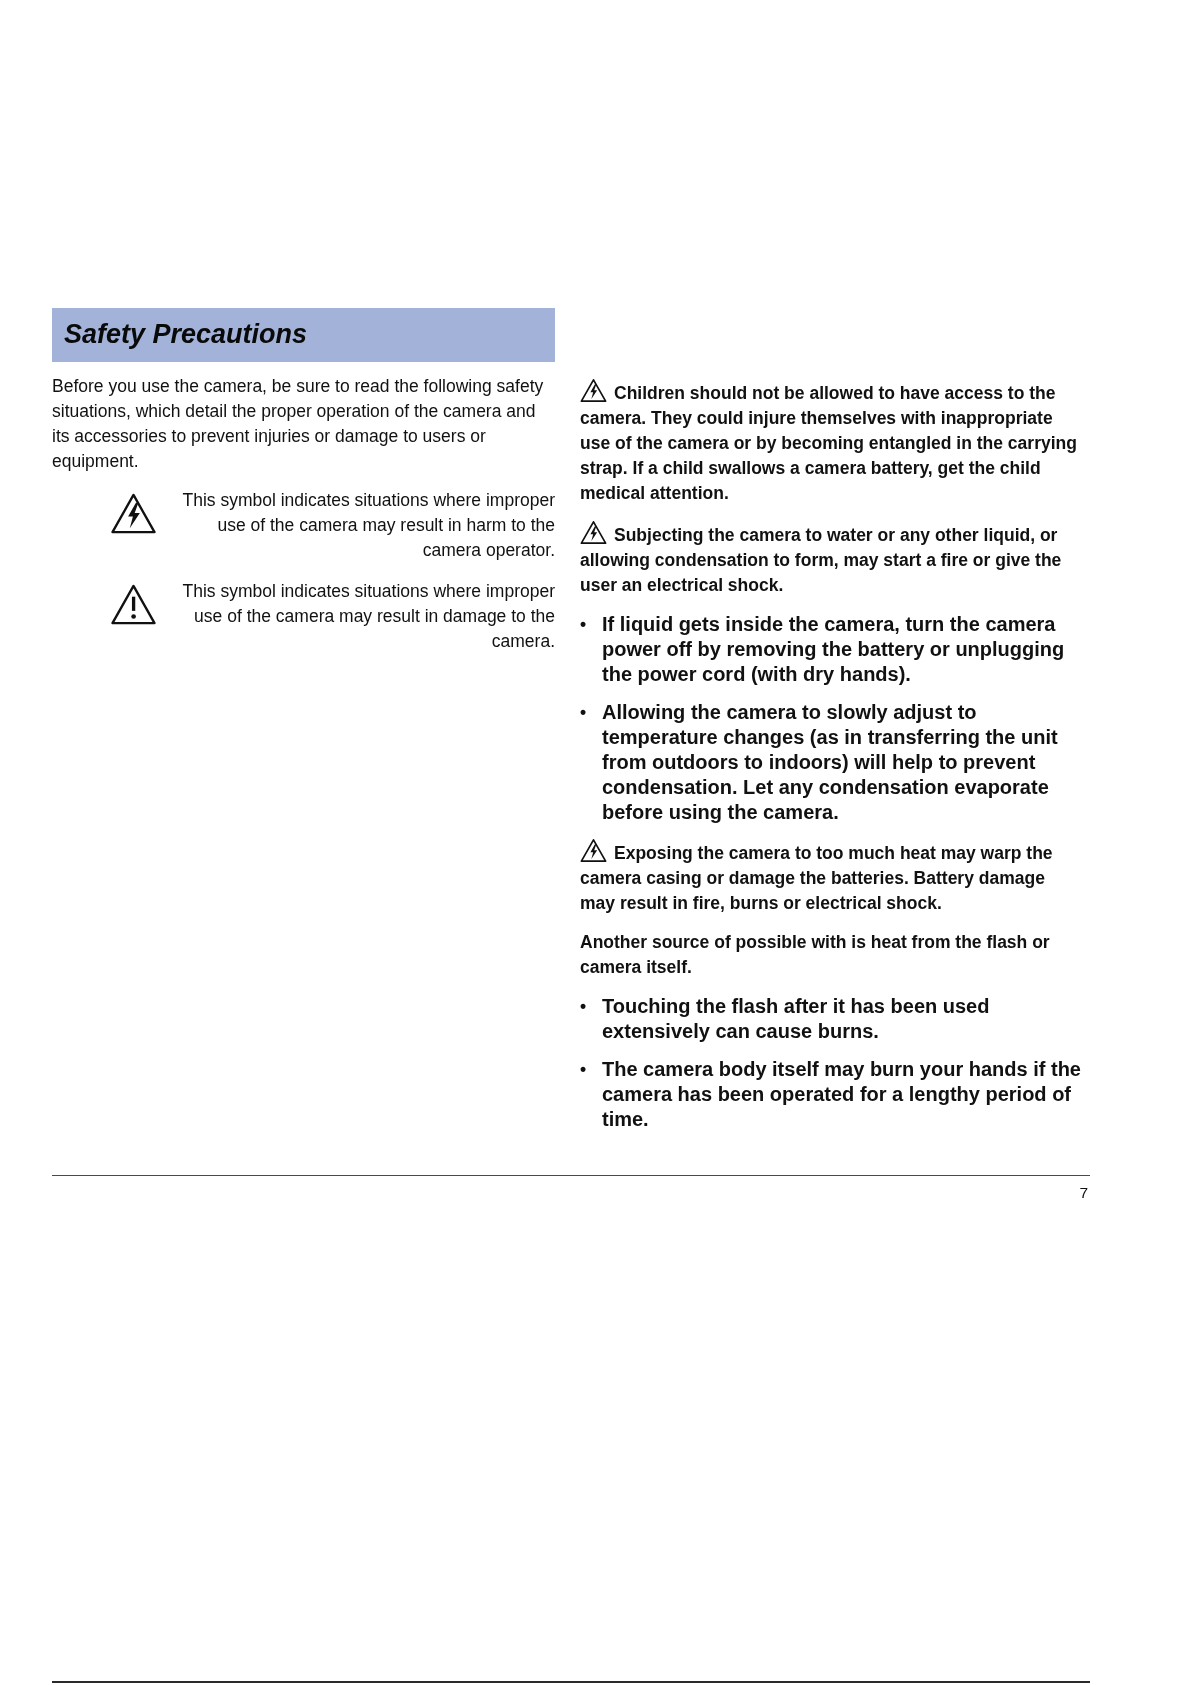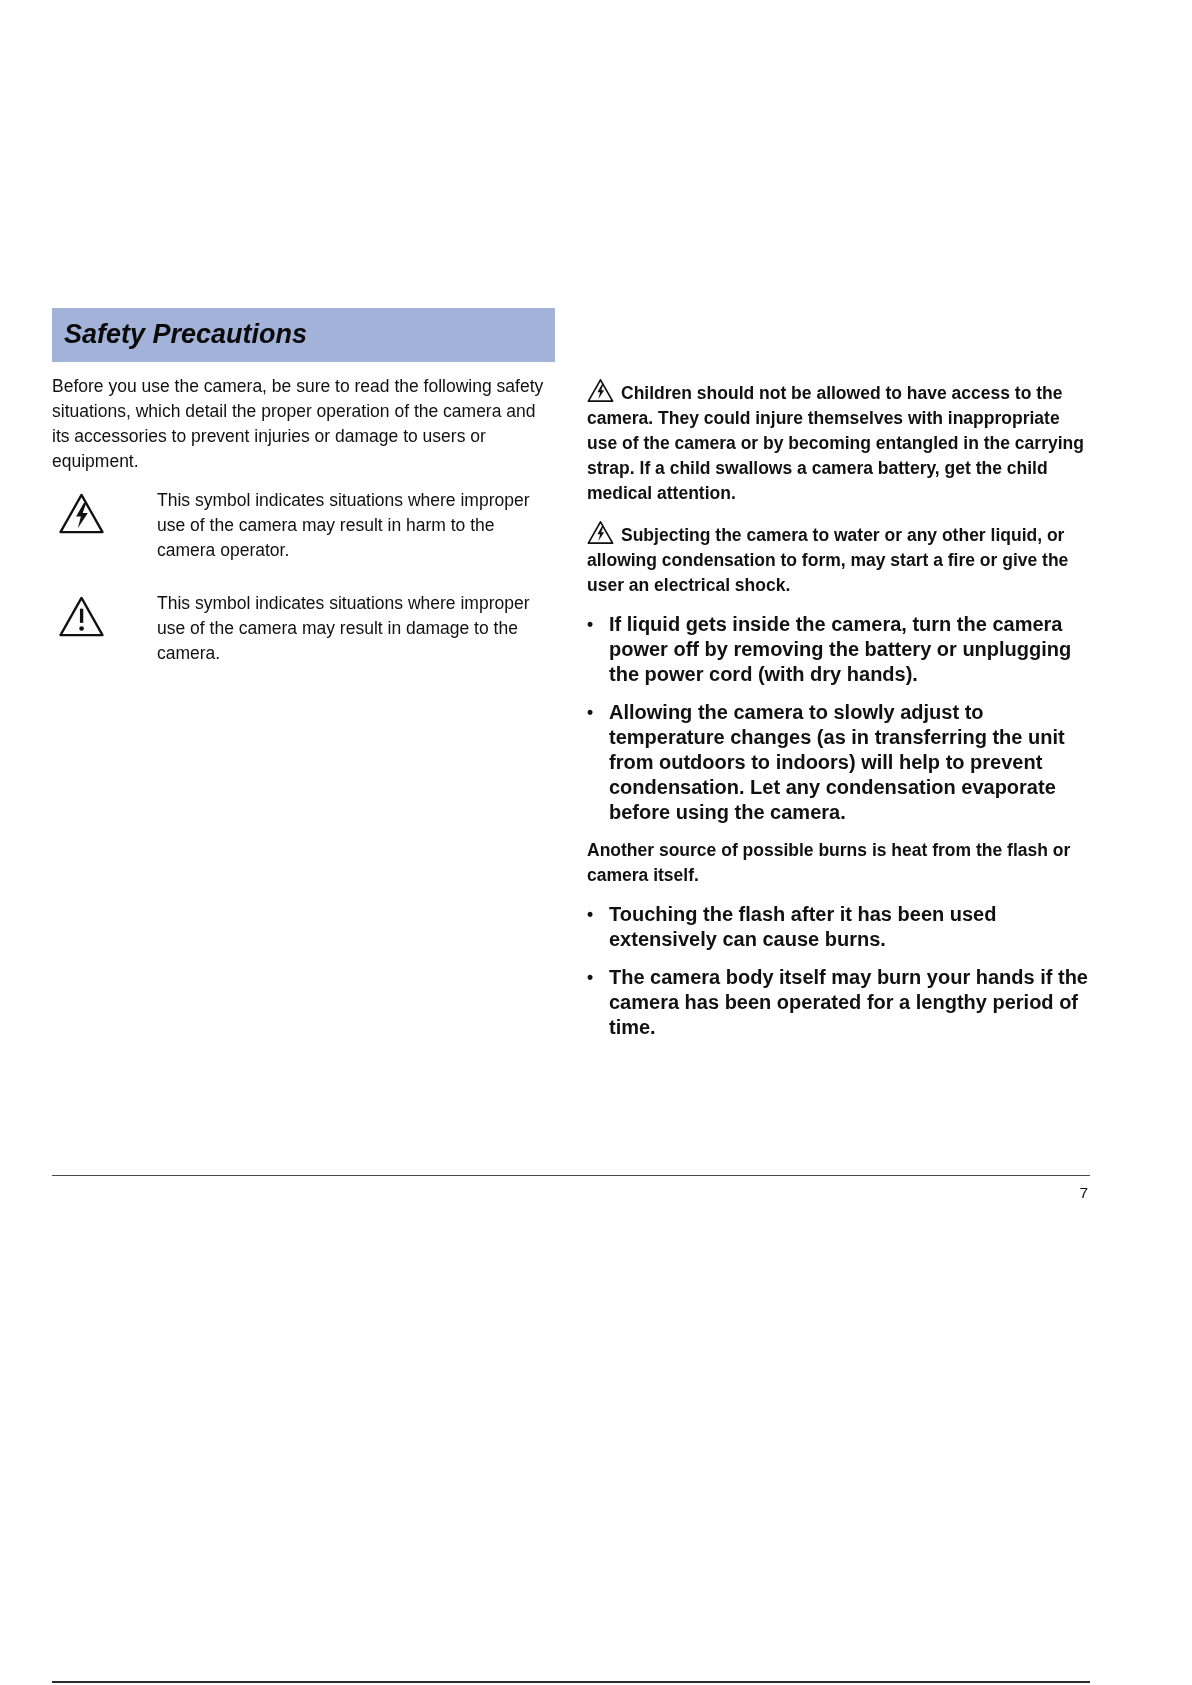--- a/index.html
+++ b/index.html
@@ -14,21 +14,21 @@
     font-family: "Liberation Sans", sans-serif;
     position: relative;
     overflow: hidden;
   }
   .content {
     position: absolute;
     left: 52px;
     top: 308px;
     width: 1040px;
     display: flex;
-    gap: 32px;
+    gap: 25px;
   }
   .col-left {
     width: 503px;
     flex: none;
   }
   .col-right {
     width: 503px;
     flex: none;
     padding-top: 70px;
     box-sizing: border-box;
@@ -47,21 +47,22 @@
     font-weight: bold;
     color: #0a0a0a;
   }
   p, .para {
     font-size: 17.5px;
     line-height: 25px;
     margin: 0 0 14px 0;
   }
   .symbol-row {
     display: flex;
-    margin-top: 14px;
+    margin-top: 2px;
+    text-align: right;
   }
   .symbol-icon-box {
     width: 105px;
     flex: none;
     padding-top: 4px;
     padding-left: 6px;
     box-sizing: border-box;
   }
   .symbol-text {
     flex: 1;
@@ -165,22 +166,26 @@
     <div class="bullet-item">
       <div class="bullet-glyph">•</div>
       <div class="bullet-text">If liquid gets inside the camera, turn the camera power off by removing the battery or unplugging the power cord (with dry hands).</div>
     </div>
 
     <div class="bullet-item">
       <div class="bullet-glyph">•</div>
       <div class="bullet-text">Allowing the camera to slowly adjust to temperature changes (as in transferring the unit from outdoors to indoors) will help to prevent condensation. Let any condensation evaporate before using the camera.</div>
     </div>
 
-
-    <p class="para">Another source of possible burns is heat from the flash or camera itself.</p>
+    <p class="para warn-para"><span class="inline-icon"><svg width="27" height="25" viewBox="0 0 48 44" aria-hidden="true">
+            <path d="M24 3 L45.5 41 L2.5 41 Z" fill="none" stroke="#111" stroke-width="3" stroke-linejoin="round"></path>
+            <path d="M26.5 11 L18.5 25 L23.4 25 L20.2 37 L30.5 21.5 L25.2 21.5 L29 11 Z" fill="#111"></path>
+          </svg></span><span>Exposing the camera to too much heat may warp the camera casing or damage the batteries. Battery damage may result in fire, burns or electrical shock.</span></p>
+
+    <p class="para">Another source of possible with is heat from the flash or camera itself.</p>
 
     <div class="bullet-item">
       <div class="bullet-glyph">•</div>
       <div class="bullet-text">Touching the flash after it has been used extensively can cause burns.</div>
     </div>
 
     <div class="bullet-item">
       <div class="bullet-glyph">•</div>
       <div class="bullet-text">The camera body itself may burn your hands if the camera has been operated for a lengthy period of time.</div>
     </div>

